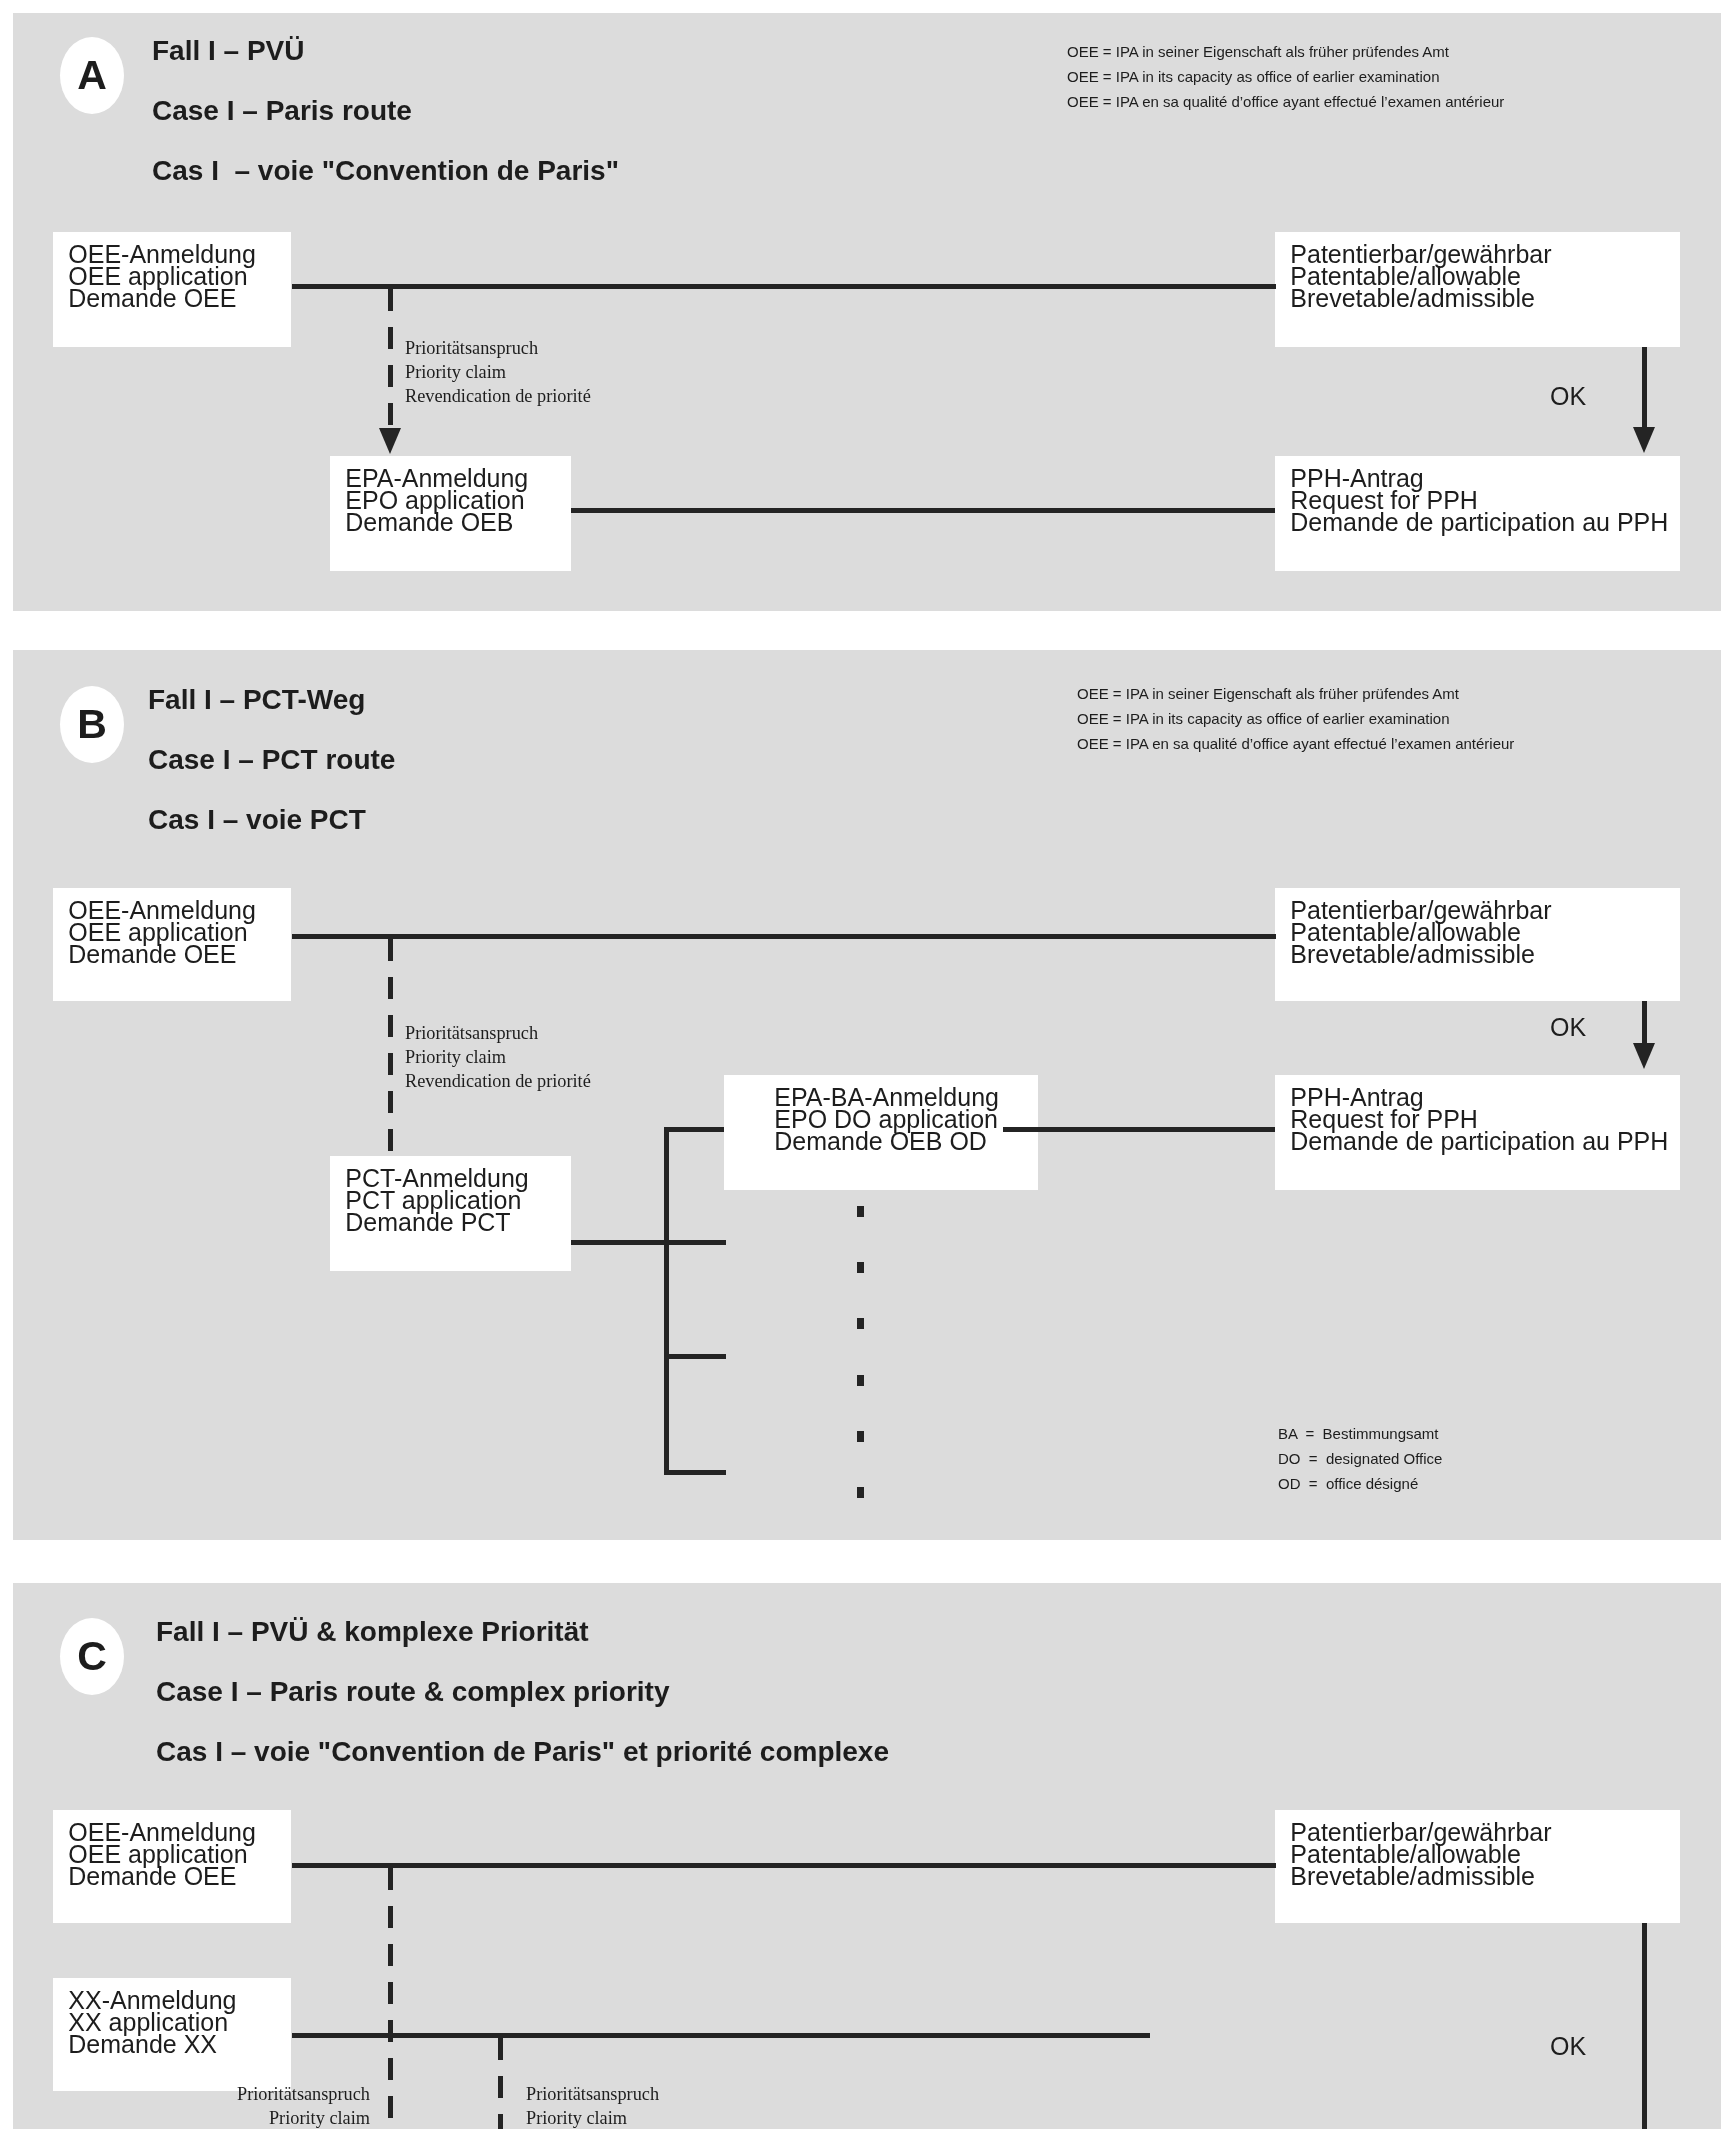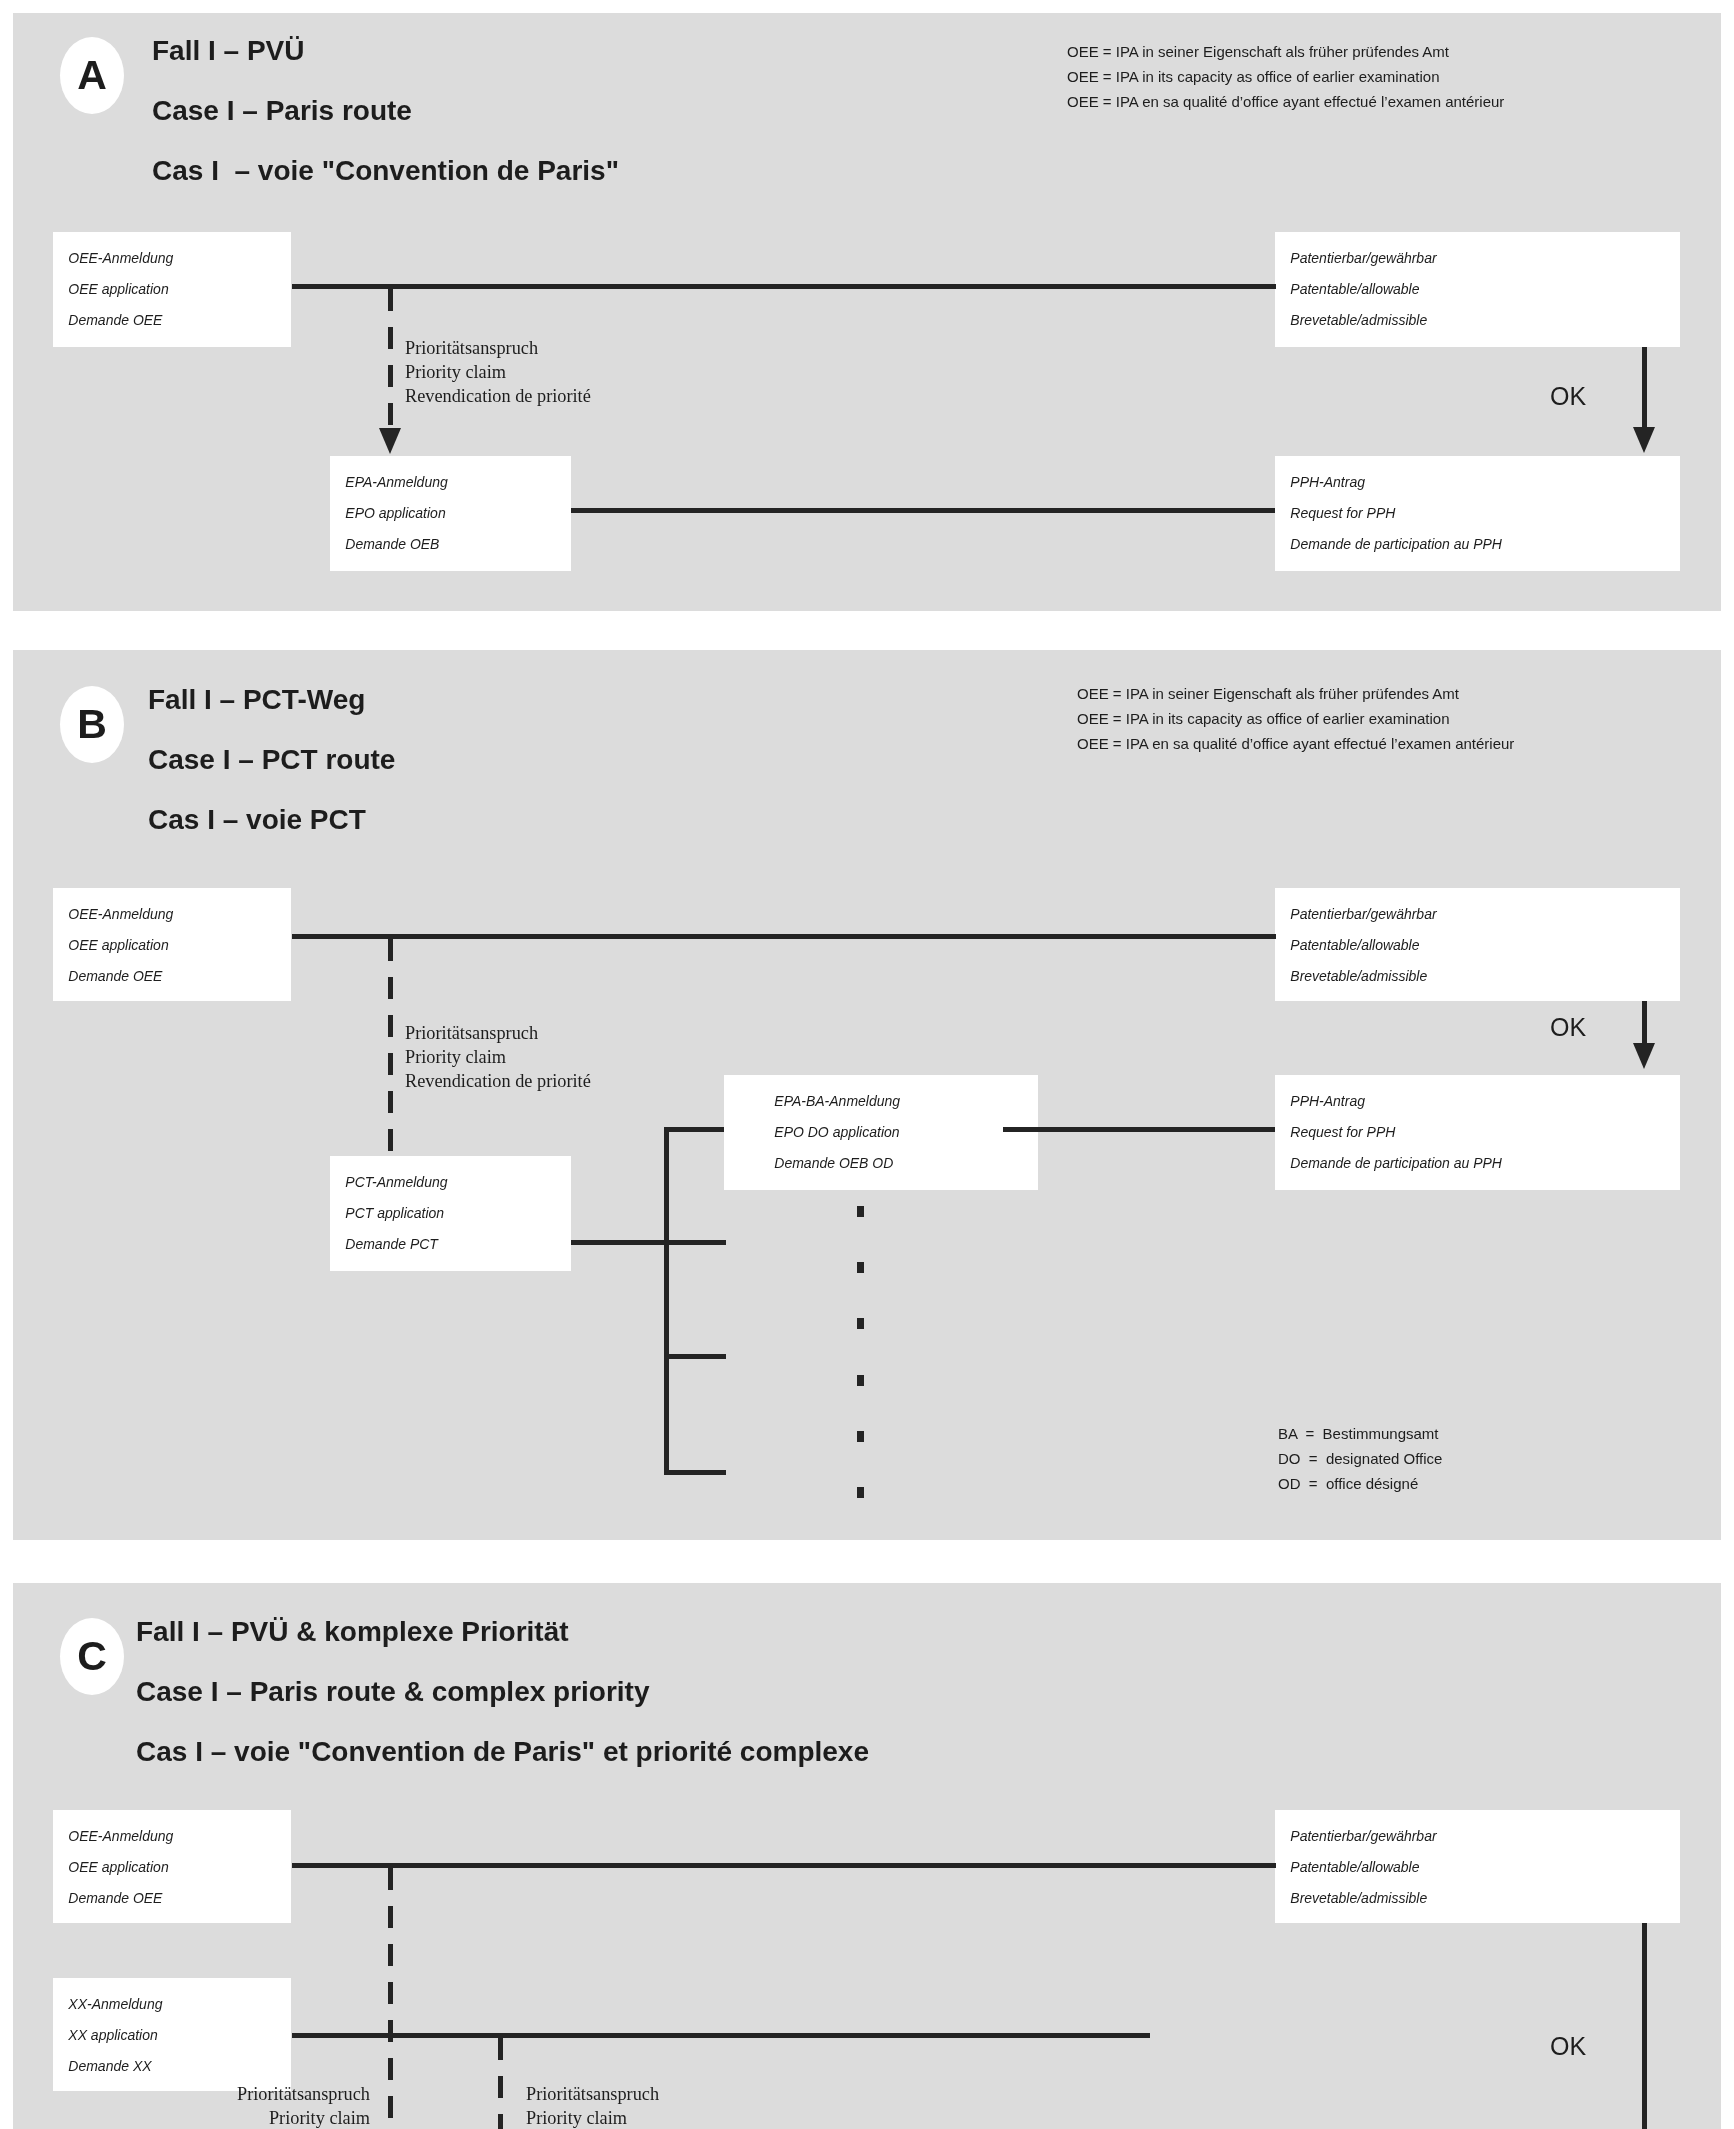--- a/index.html
+++ b/index.html
@@ -7,21 +7,21 @@
         font-family:"Liberation Sans",sans-serif;color:#1d1d1d;overflow:hidden;}
   .abs{position:absolute;}
   .panel-bg{position:absolute;background:#dcdcdc;}
   .badge{position:absolute;width:64px;height:77px;background:#ffffff;border-radius:50%;
          display:flex;align-items:center;justify-content:center;
          font-size:41px;font-weight:bold;}
   .ml{white-space:pre-wrap;}
   .title{font-size:28px;font-weight:bold;line-height:60px;}
   .legend{font-size:15px;line-height:25px;}
   .box{position:absolute;background:#ffffff;}
-  .box-text{font-size:14px;line-height:31px;padding:11px 8.5px 0 15.3px;font-style:italic;}
+  .box-text{font-size:25px;line-height:22px;padding:11px 8.5px 0 15.3px;}
   .plabel{font-size:18.3px;line-height:24px;font-family:Liberation Serif, serif;}
   .plabel.right{text-align:right;}
   .ok{font-size:25px;font-weight:normal;}
   .hline{position:absolute;height:5.1px;background:#242424;}
   .vline{position:absolute;width:4.7px;background:#242424;}
   .vdash{position:absolute;width:4.7px;
          background:repeating-linear-gradient(to bottom,#242424 0 22px,transparent 22px 38px);}
   .head-down{position:absolute;width:0;height:0;
              border-left:11.5px solid transparent;border-right:11.5px solid transparent;
              border-top:26.4px solid #242424;}
@@ -164,21 +164,21 @@
 OD  =  office désigné</div>
   </section>
 
   <section>
     <div class="panel-bg" style="left:12.8px;top:1583px;width:1708px;height:841px;"></div>
 
     <div class="badge" style="left:60px;top:1618px;">
       <span>C</span>
     </div>
 
-    <div class="abs ml title" style="left:136px;top:1602px;">Fall I – PVÜ &amp; komplexe Priorität
+    <div class="abs ml title" style="left:156px;top:1602px;">Fall I – PVÜ &amp; komplexe Priorität
 Case I – Paris route &amp; complex priority
 Cas I – voie "Convention de Paris" et priorité complexe</div>
 
     <div class="box" style="left:53px;top:1810px;width:238px;height:113px;">
       <div class="ml box-text">OEE-Anmeldung
 OEE application
 Demande OEE</div>
     </div>
 
     <div class="box" style="left:1275px;top:1810px;width:405px;height:113px;">

